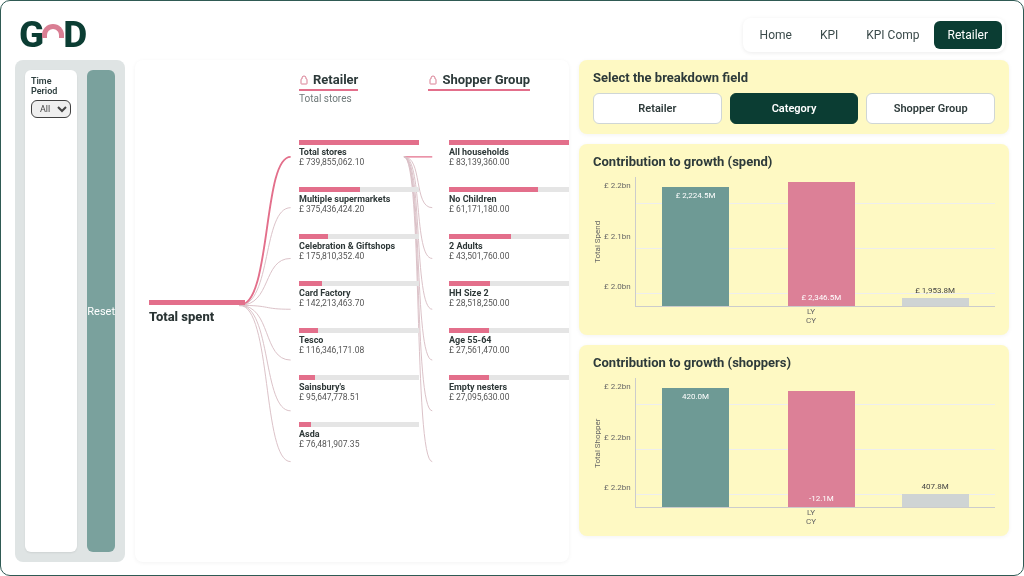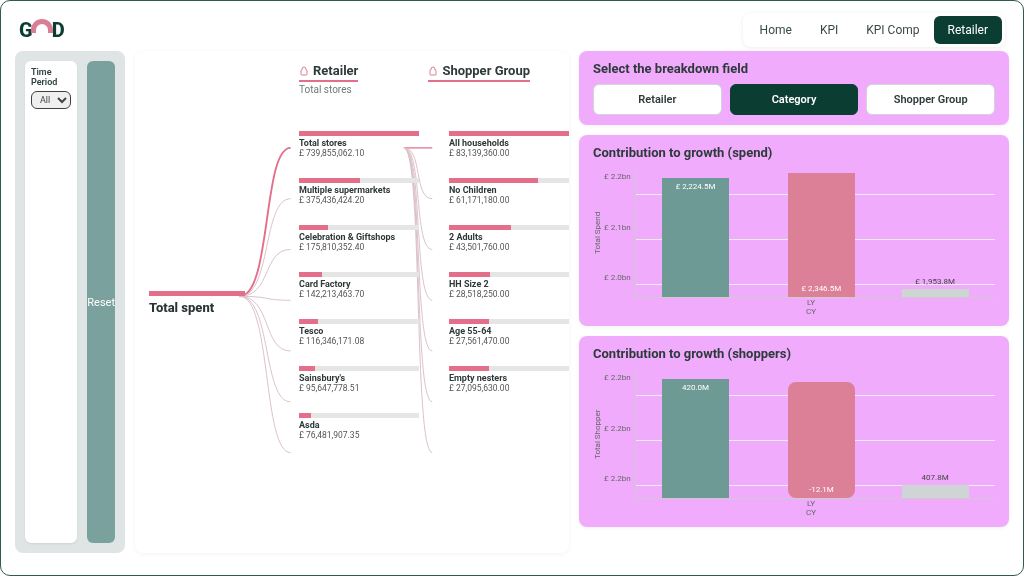--- a/index.html
+++ b/index.html
@@ -1,19 +1,19 @@
 <!DOCTYPE html>
 <html><head>
 <meta charset="utf-8">
 <style>
   * { box-sizing: border-box; margin: 0; padding: 0; font-family: -apple-system, BlinkMacSystemFont, "Segoe UI", Roboto, sans-serif; }
   body { background: #ffffff; width: 1024px; height: 576px; overflow: hidden; border: 1px solid #2f5a54; border-radius: 10px; position: relative; }
 
   .topbar { display: flex; justify-content: space-between; align-items: center; padding: 12px 18px 4px 18px; }
-  .logo { font-weight: 800; font-size: 20px; letter-spacing: -1px; color: #0b3d33; display:flex; align-items:center; }
+  .logo { font-weight: 800; font-size: 37px; letter-spacing: -1px; color: #0b3d33; display:flex; align-items:center; }
   .logo .arc { display:inline-block; width:22px; height:14px; border-top:5px solid #d97e93; border-left:5px solid #d97e93; border-right:5px solid #d97e93; border-radius:14px 14px 0 0; margin:0 -1px; position:relative; top:-4px; }
 
   .nav { display: flex; background:#fff; border-radius:8px; box-shadow:0 1px 4px rgba(0,0,0,0.08); padding:3px;align-items:center; }
   .nav button { border:none; background:transparent; padding:7px 14px; font-size:12px; color:#3a4a4a; border-radius:6px; cursor:pointer; }
   .nav button.active { background:#0b3d33; color:#fff; }
 
   .body { display:flex; gap:10px; padding:0 14px 14px 14px; height:calc(100% - 58px); }
 
   .sidebar { width:110px; background:#dfe4e4; border-radius:8px; padding:10px; display:flex; flex-direction:row; gap:10px; }
   .side-card { background:#fff; border-radius:6px; padding:6px; display:flex; flex-direction:column; align-items:center; gap:4px; box-shadow:0 1px 2px rgba(0,0,0,0.08);}
@@ -38,21 +38,21 @@
   .node-col.shopper  { left:300px; width:120px; }
   .node { font-size:9px; color:#333; }
   .node .nbar { width:100%; height:5px; background:#e5e5e5; position:relative; margin-bottom:2px; }
   .node .nbar .fill { position:absolute; left:0; top:0; height:100%; background:#e36f8b; }
   .node .nm { font-weight:700; font-size:9px; color:#2e3838; }
   .node .nv { font-size:8.5px; color:#555; }
 
   svg.links { position:absolute; left:0; top:0; width:100%; height:100%; pointer-events:none; }
 
   .right { width:430px; display:flex; flex-direction:column; gap:10px; }
-  .panel { background:#f0abfc; border-radius:8px; box-shadow:0 1px 4px rgba(0,0,0,0.05); padding:10px 14px; }
+  .panel { background:#fef9c3; border-radius:8px; box-shadow:0 1px 4px rgba(0,0,0,0.05); padding:10px 14px; }
   .panel .ptitle { font-weight:700; font-size:13px; color:#2d3a3a; margin-bottom:8px; }
   .seg { display:flex; gap:8px; }
   .seg button { flex:1; border:1px solid #cfd6d6; background:#fff; border-radius:6px; padding:8px 0; font-size:11px; color:#2d3a3a; font-weight:600; cursor:pointer; }
   .seg button.on { background:#0b3d33; color:#fff; border-color:#0b3d33; }
 
   .chart-area { display:flex; height:130px; }
   .yaxis-label { writing-mode:vertical-rl; transform:rotate(180deg); font-size:8px; color:#666; text-align:center; }
   .yaxis { display:flex; flex-direction:column; justify-content:space-between; font-size:8px; color:#666; padding:4px 4px 16px 2px; }
   .plot { flex:1; position:relative; border-left:1px solid #ccc; border-bottom:1px solid #ccc; }
   .grid-line { position:absolute; left:0; right:0; border-top:1px solid #eee; }
@@ -300,21 +300,21 @@
           <div class="grid-line" style="top:20%"></div>
           <div class="grid-line" style="top:55%"></div>
           <div class="grid-line" style="top:90%"></div>
           <div class="bars" id="bars1">
               <div class="bar-group">
                 <div class="barv teal" style="height: 92%;">
                   <div class="lbl inside">420.0M</div>
                 </div>
               </div>
               <div class="bar-group">
-                <div class="barv pink" style="height: 90%; border-radius: 8px;">
+                <div class="barv pink" style="height: 90%;">
                   <div class="lbl" style="top: auto; bottom: 4px; color: rgb(255, 255, 255);">-12.1M</div>
                 </div>
               </div>
               <div class="bar-group">
                 <div class="barv grey" style="height: 10%;">
                   <div class="lbl">407.8M</div>
                 </div>
               </div>
             </div>
         </div>

